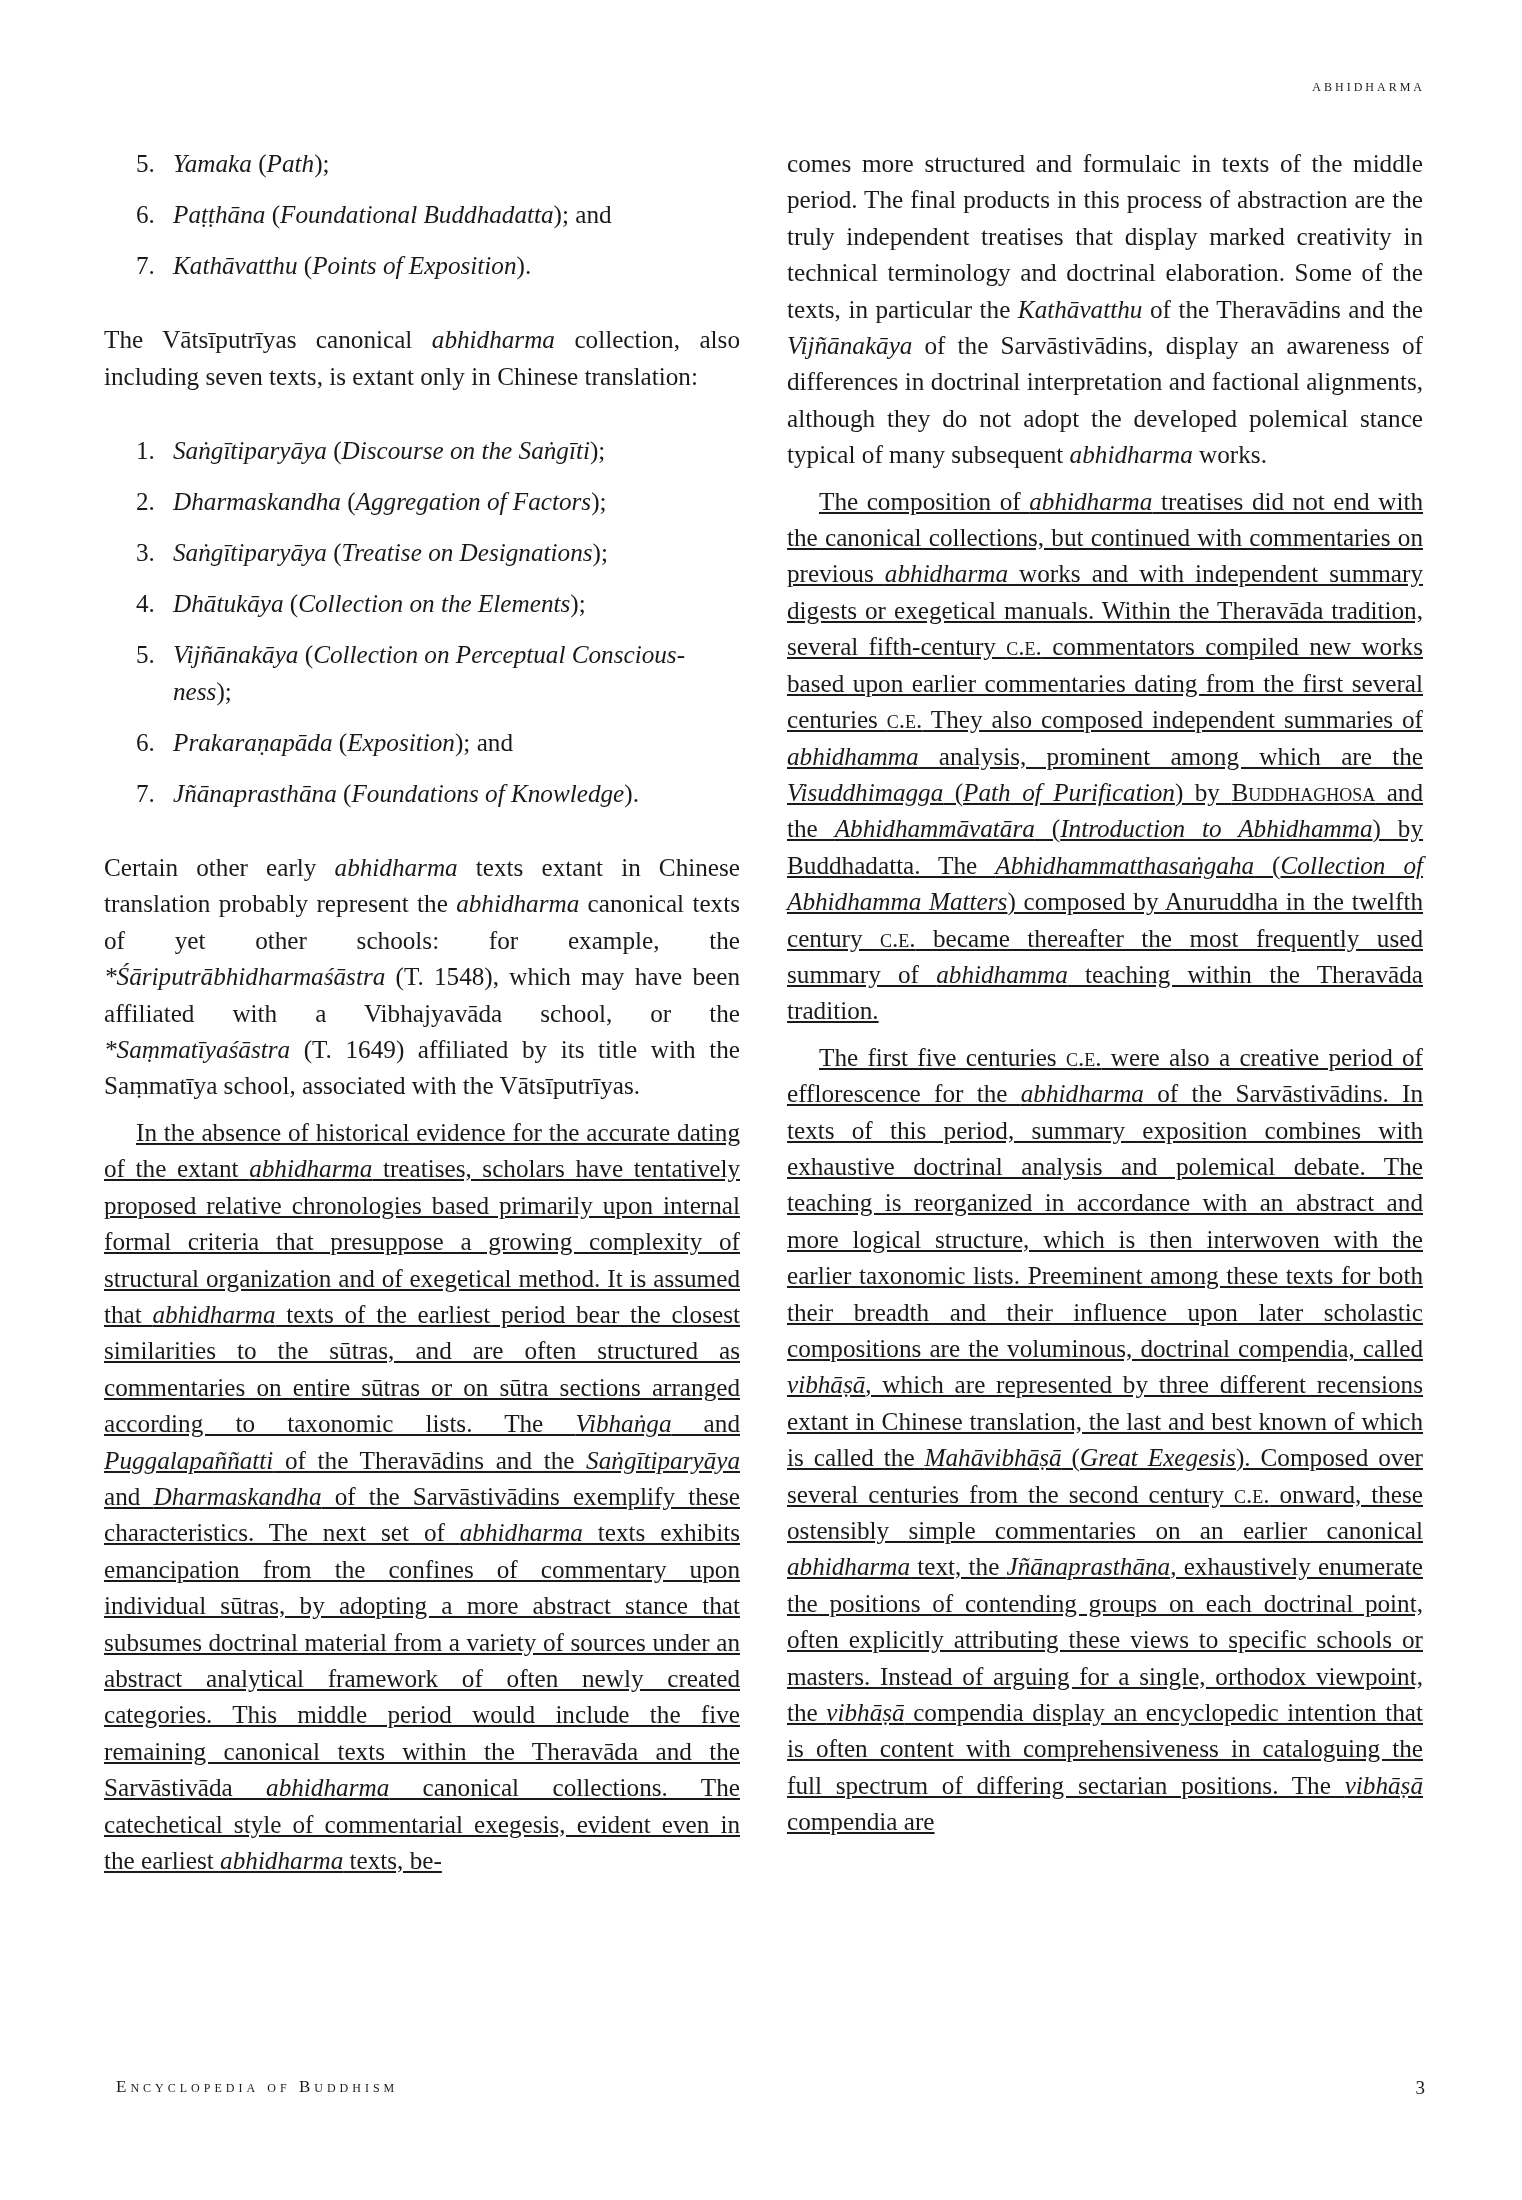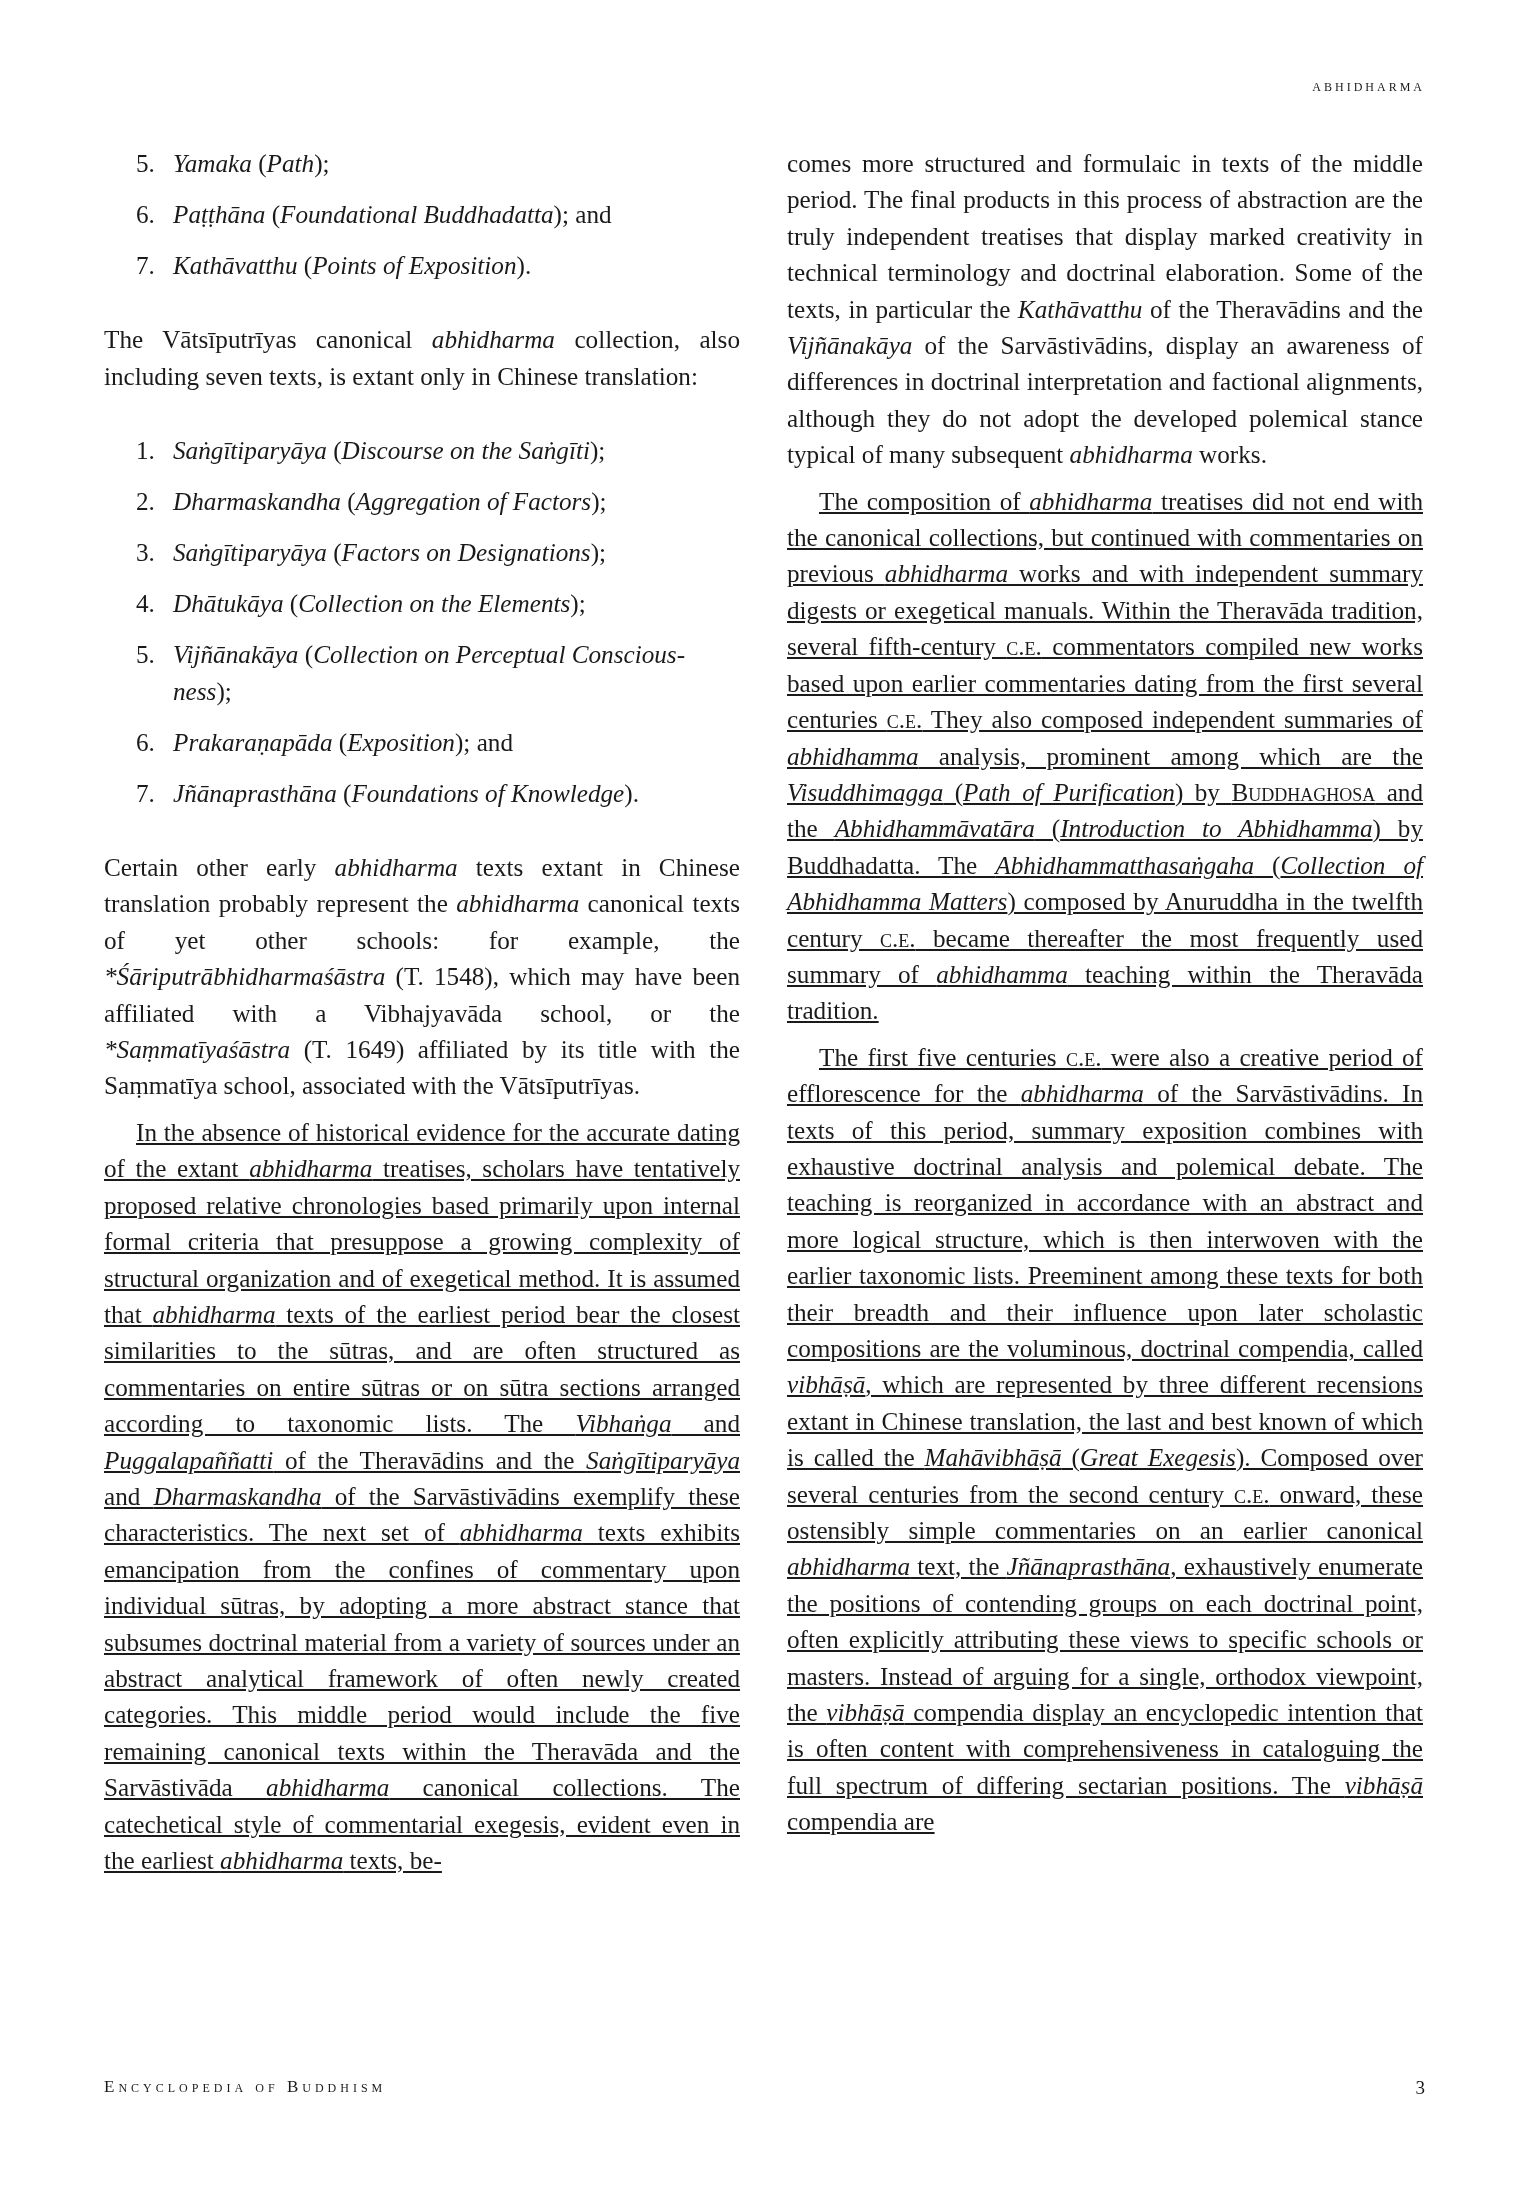--- a/index.html
+++ b/index.html
@@ -13,40 +13,40 @@
   p { margin: 0; text-align: justify; hyphens: manual; }
   p.indent { text-indent: 32px; }
   p.gap-before { margin-top: 10px; text-decoration: underline; }
   .list { list-style: none; margin: 0; padding: 0; }
   .list li { position: relative; padding-left: 69px; margin-bottom: 14.6px; line-height: 36.4px; }
   .list li .num { position: absolute; left: 32px; }
   .list.list-a { margin-bottom: 38px; }
   .list.list-b { margin-top: 38px; margin-bottom: 38px; }
   i, .it { font-style: italic; margin-top: 12px; }
   .sc { font-variant: small-caps; }
-  .footer-left { position: absolute; top: 2077px; left: 104px; font-size: 17px;
+  .footer-left { position: absolute; top: 2077px; left: 116px; font-size: 17px;
                  letter-spacing: 4px; font-variant: small-caps; }
   .footer-right { position: absolute; top: 2077px; right: 97px; font-size: 19px; }
 </style>
 </head>
 <body>
 
 <div class="running-head">Abhidharma</div>
 
 <div class="col col-left">
   <ol class="list list-a">
       <li><span class="num">5.</span><span><i>Yamaka</i><span> (</span><i>Path</i><span>);</span></span></li>
       <li><span class="num">6.</span><span><i>Paṭṭhāna</i><span> (</span><i>Foundational Buddhadatta</i><span>); and</span></span></li>
       <li><span class="num">7.</span><span><i>Kathāvatthu</i><span> (</span><i>Points of Exposition</i><span>).</span></span></li>
     </ol>
   <p><span>The Vātsīputrīyas canonical </span><i>abhidharma</i><span> collection, also including seven texts, is extant only in Chinese translation:</span></p>
   <ol class="list list-b">
       <li><span class="num">1.</span><span><i>Saṅgītiparyāya</i><span> (</span><i>Discourse on the Saṅgīti</i><span>);</span></span></li>
       <li><span class="num">2.</span><span><i>Dharmaskandha</i><span> (</span><i>Aggregation of Factors</i><span>);</span></span></li>
-      <li><span class="num">3.</span><span><i>Saṅgītiparyāya</i><span> (</span><i>Factors on Designations</i><span>);</span></span></li>
+      <li><span class="num">3.</span><span><i>Saṅgītiparyāya</i><span> (</span><i>Treatise on Designations</i><span>);</span></span></li>
       <li><span class="num">4.</span><span><i>Dhātukāya</i><span> (</span><i>Collection on the Elements</i><span>);</span></span></li>
       <li><span class="num">5.</span><span><i>Vijñānakāya</i><span> (</span><i>Collection on Perceptual Conscious-ness</i><span>);</span></span></li>
       <li><span class="num">6.</span><span><i>Prakaraṇapāda</i><span> (</span><i>Exposition</i><span>); and</span></span></li>
       <li><span class="num">7.</span><span><i>Jñānaprasthāna</i><span> (</span><i>Foundations of Knowledge</i><span>).</span></span></li>
     </ol>
   <p><span>Certain other early </span><i>abhidharma</i><span> texts extant in Chinese translation probably represent the </span><i>abhidharma</i><span> canonical texts of yet other schools: for example, the </span><i>*Śāriputrābhidharmaśāstra</i><span> (T. 1548), which may have been affiliated with a Vibhajyavāda school, or the </span><i>*Saṃmatīyaśāstra</i><span> (T. 1649) affiliated by its title with the Saṃmatīya school, associated with the Vātsīputrīyas.</span></p>
   <p class="indent gap-before"><span>In the absence of historical evidence for the accurate dating of the extant </span><i>abhidharma</i><span> treatises, scholars have tentatively proposed relative chronologies based primarily upon internal formal criteria that presuppose a growing complexity of structural organization and of exegetical method. It is assumed that </span><i>abhidharma</i><span> texts of the earliest period bear the closest similarities to the sūtras, and are often structured as commentaries on entire sūtras or on sūtra sections arranged according to taxonomic lists. The </span><i>Vibhaṅga</i><span> and </span><i>Puggalapaññatti</i><span> of the Theravādins and the </span><i>Saṅgītiparyāya</i><span> and </span><i>Dharmaskandha</i><span> of the Sarvāstivādins exemplify these characteristics. The next set of </span><i>abhidharma</i><span> texts exhibits emancipation from the confines of commentary upon individual sūtras, by adopting a more abstract stance that subsumes doctrinal material from a variety of sources under an abstract analytical framework of often newly created categories. This middle period would include the five remaining canonical texts within the Theravāda and the Sarvāstivāda </span><i>abhidharma</i><span> canonical collections. The catechetical style of commentarial exegesis, evident even in the earliest </span><i>abhidharma</i><span> texts, be-</span></p>
 </div>
 
 <div class="col col-right">

